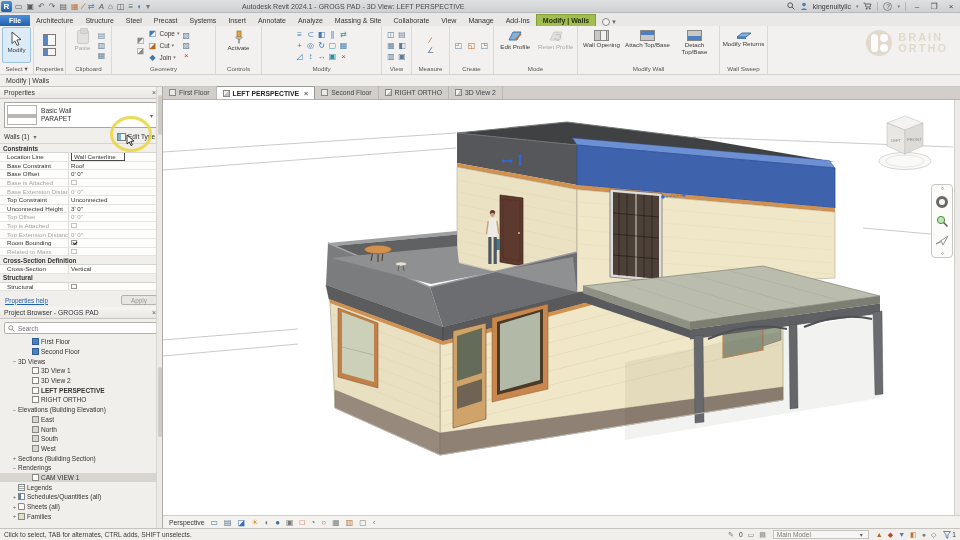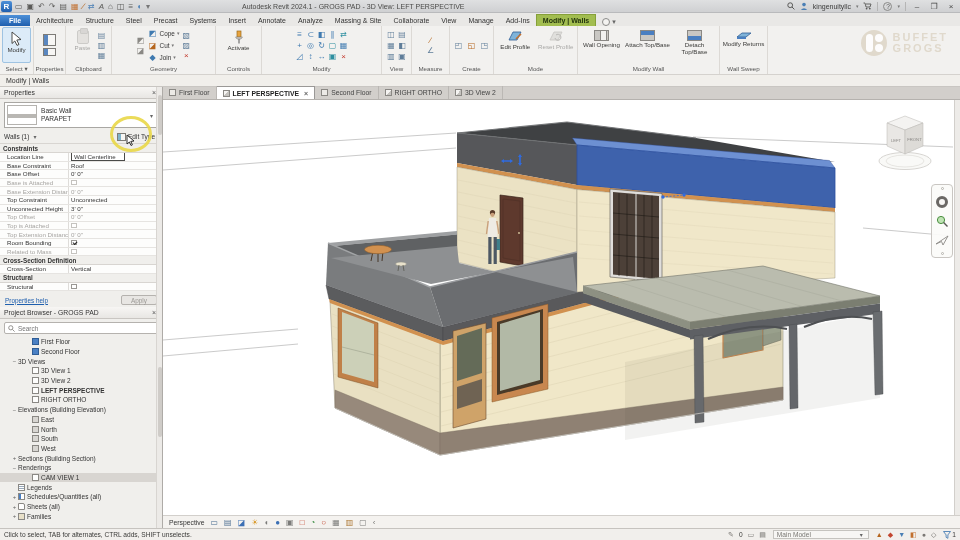--- a/index.html
+++ b/index.html
@@ -373,22 +373,22 @@
         <span class="bb-label">Modify Returns</span>
       </div>
     </div>
     <div class="rp-label">Wall Sweep</div>
   </div>
 </div>
 
 <div id="watermark">
   <div id="wm-logo"></div>
   <div id="wm-text">
-      <div>BUFFET</div>
-      <div>GROGS</div>
+      <div>BRAIN</div>
+      <div>ORTHO</div>
     </div>
 </div>
 
 <div id="optionsbar">
   <span>Modify | Walls</span>
 </div>
 
 <div class="palette" id="propspal" style="top:87px;height:220px">
   <div class="pal-head">
     <span>Properties</span>

